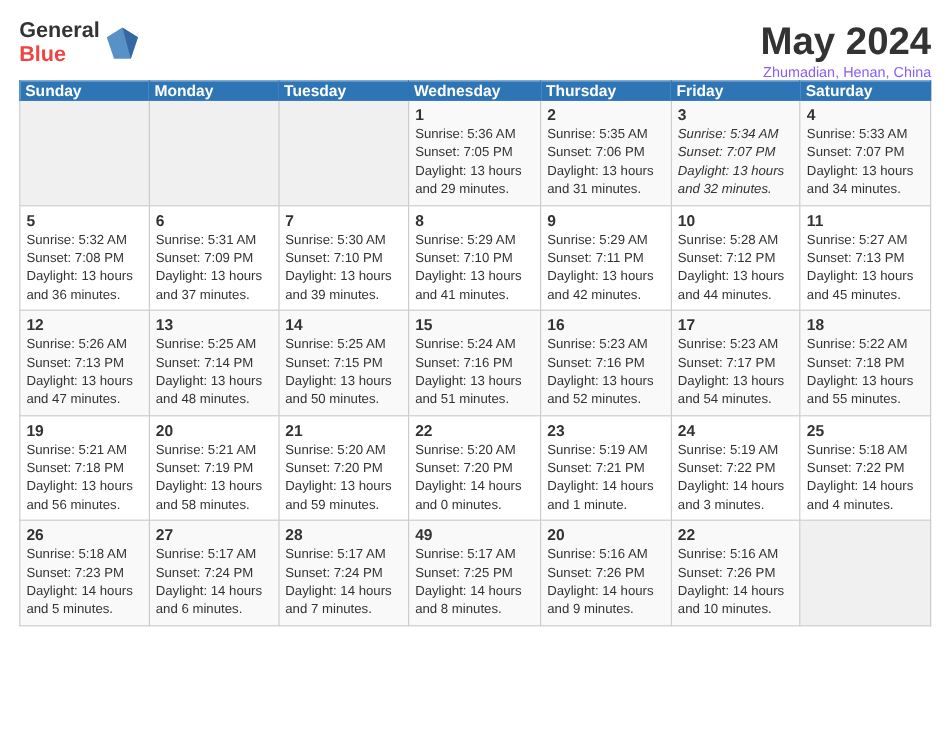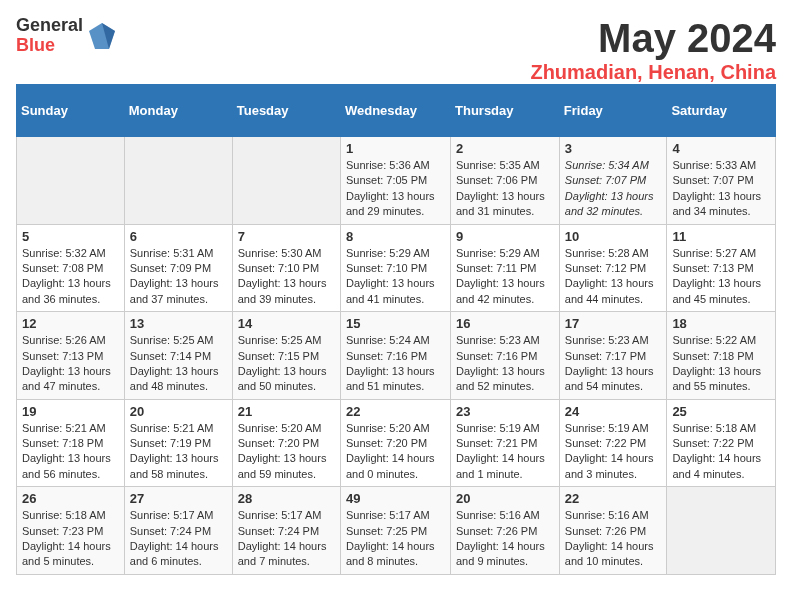--- a/index.html
+++ b/index.html
@@ -36,41 +36,40 @@
     }
     .logo-icon {
       width: 30px;
       height: 30px;
       margin-left: 4px;
     }
     .title-block {
       text-align: right;
     }
     .main-title {
-      font-size: 40px;
+      font-size: 32px;
       font-weight: bold;
       color: #333;
     }
     .subtitle {
-      font-size: 20px;
-      color: #ef4444;
-      font-weight: bold;
+      font-size: 12px;
+      color: #8b5cf6;
     }
     .calendar {
       width: 100%;
       border-collapse: collapse;
     }
     .calendar thead tr {
       background-color: #2e75b6;
     }
     .calendar thead th {
       color: #fff;
       font-size: 13px;
       font-weight: bold;
-      padding: 18px 4px;
+      padding: 0 4px;
       border: 1px solid #2e75b6;
       text-align: left;
     }
     .calendar tbody td {
       border: 1px solid #ccc;
       vertical-align: top;
       padding: 4px 5px;
       font-size: 11px;
       color: #333;
       width: 113px;

